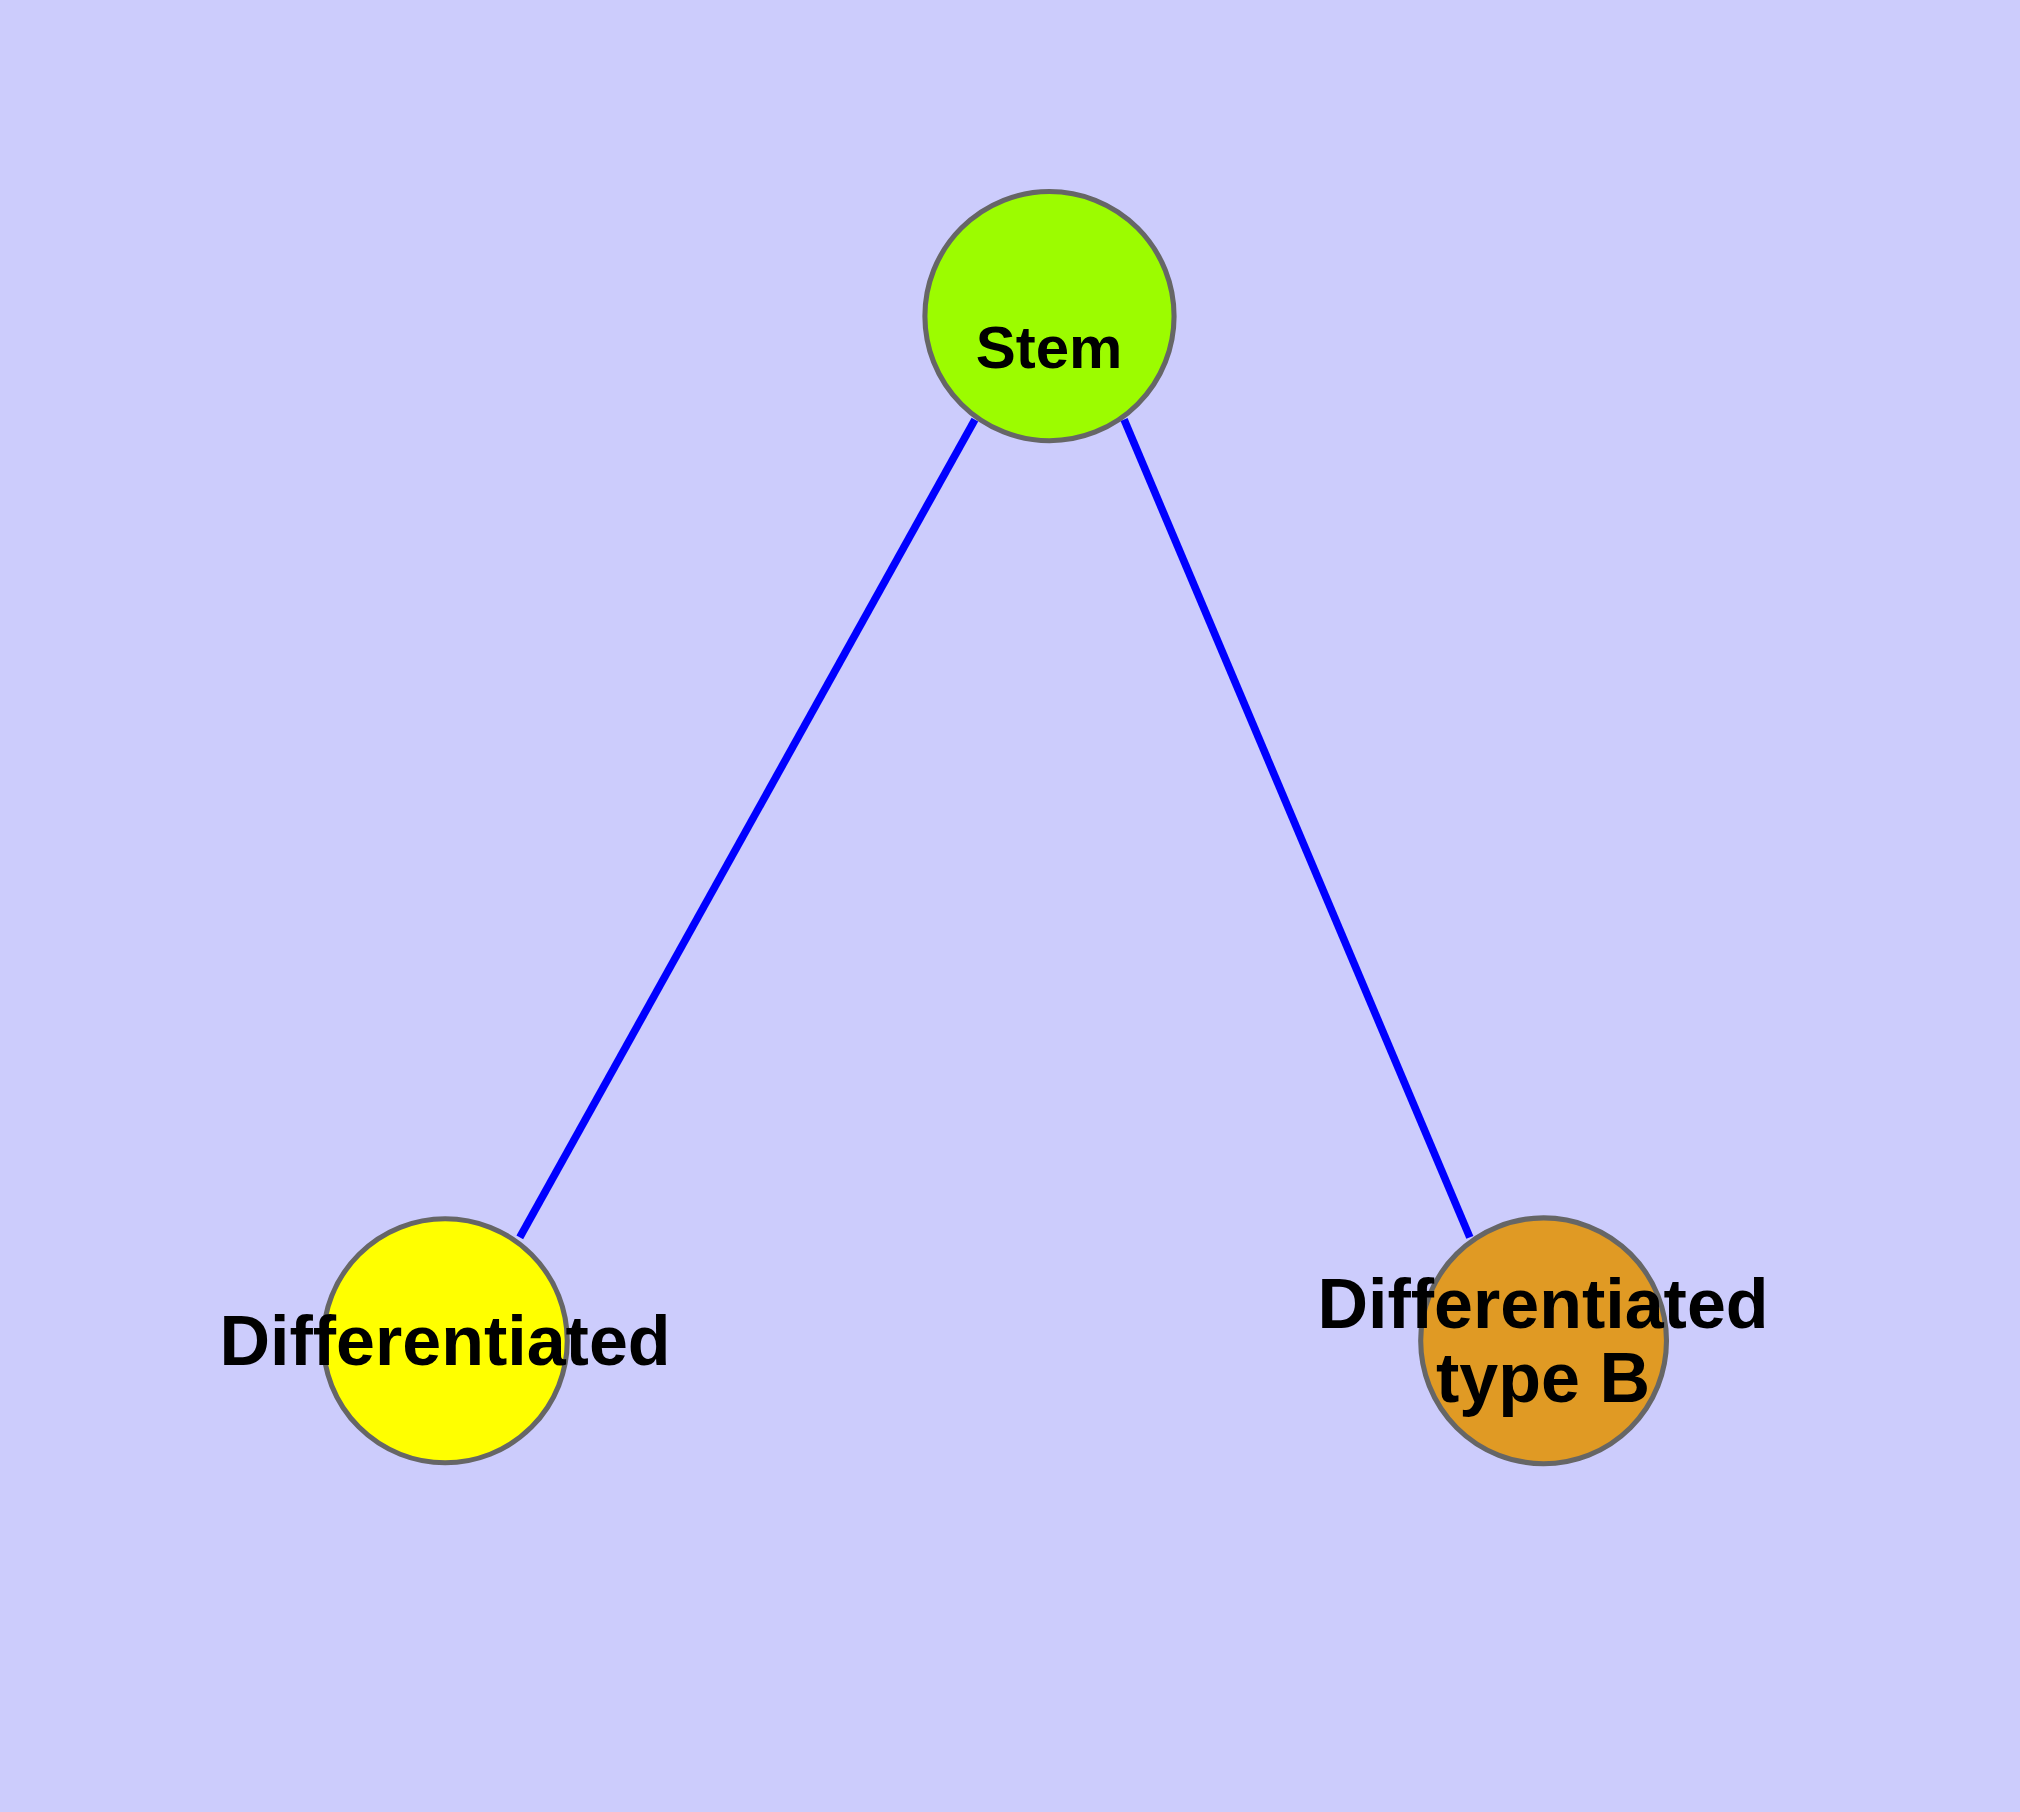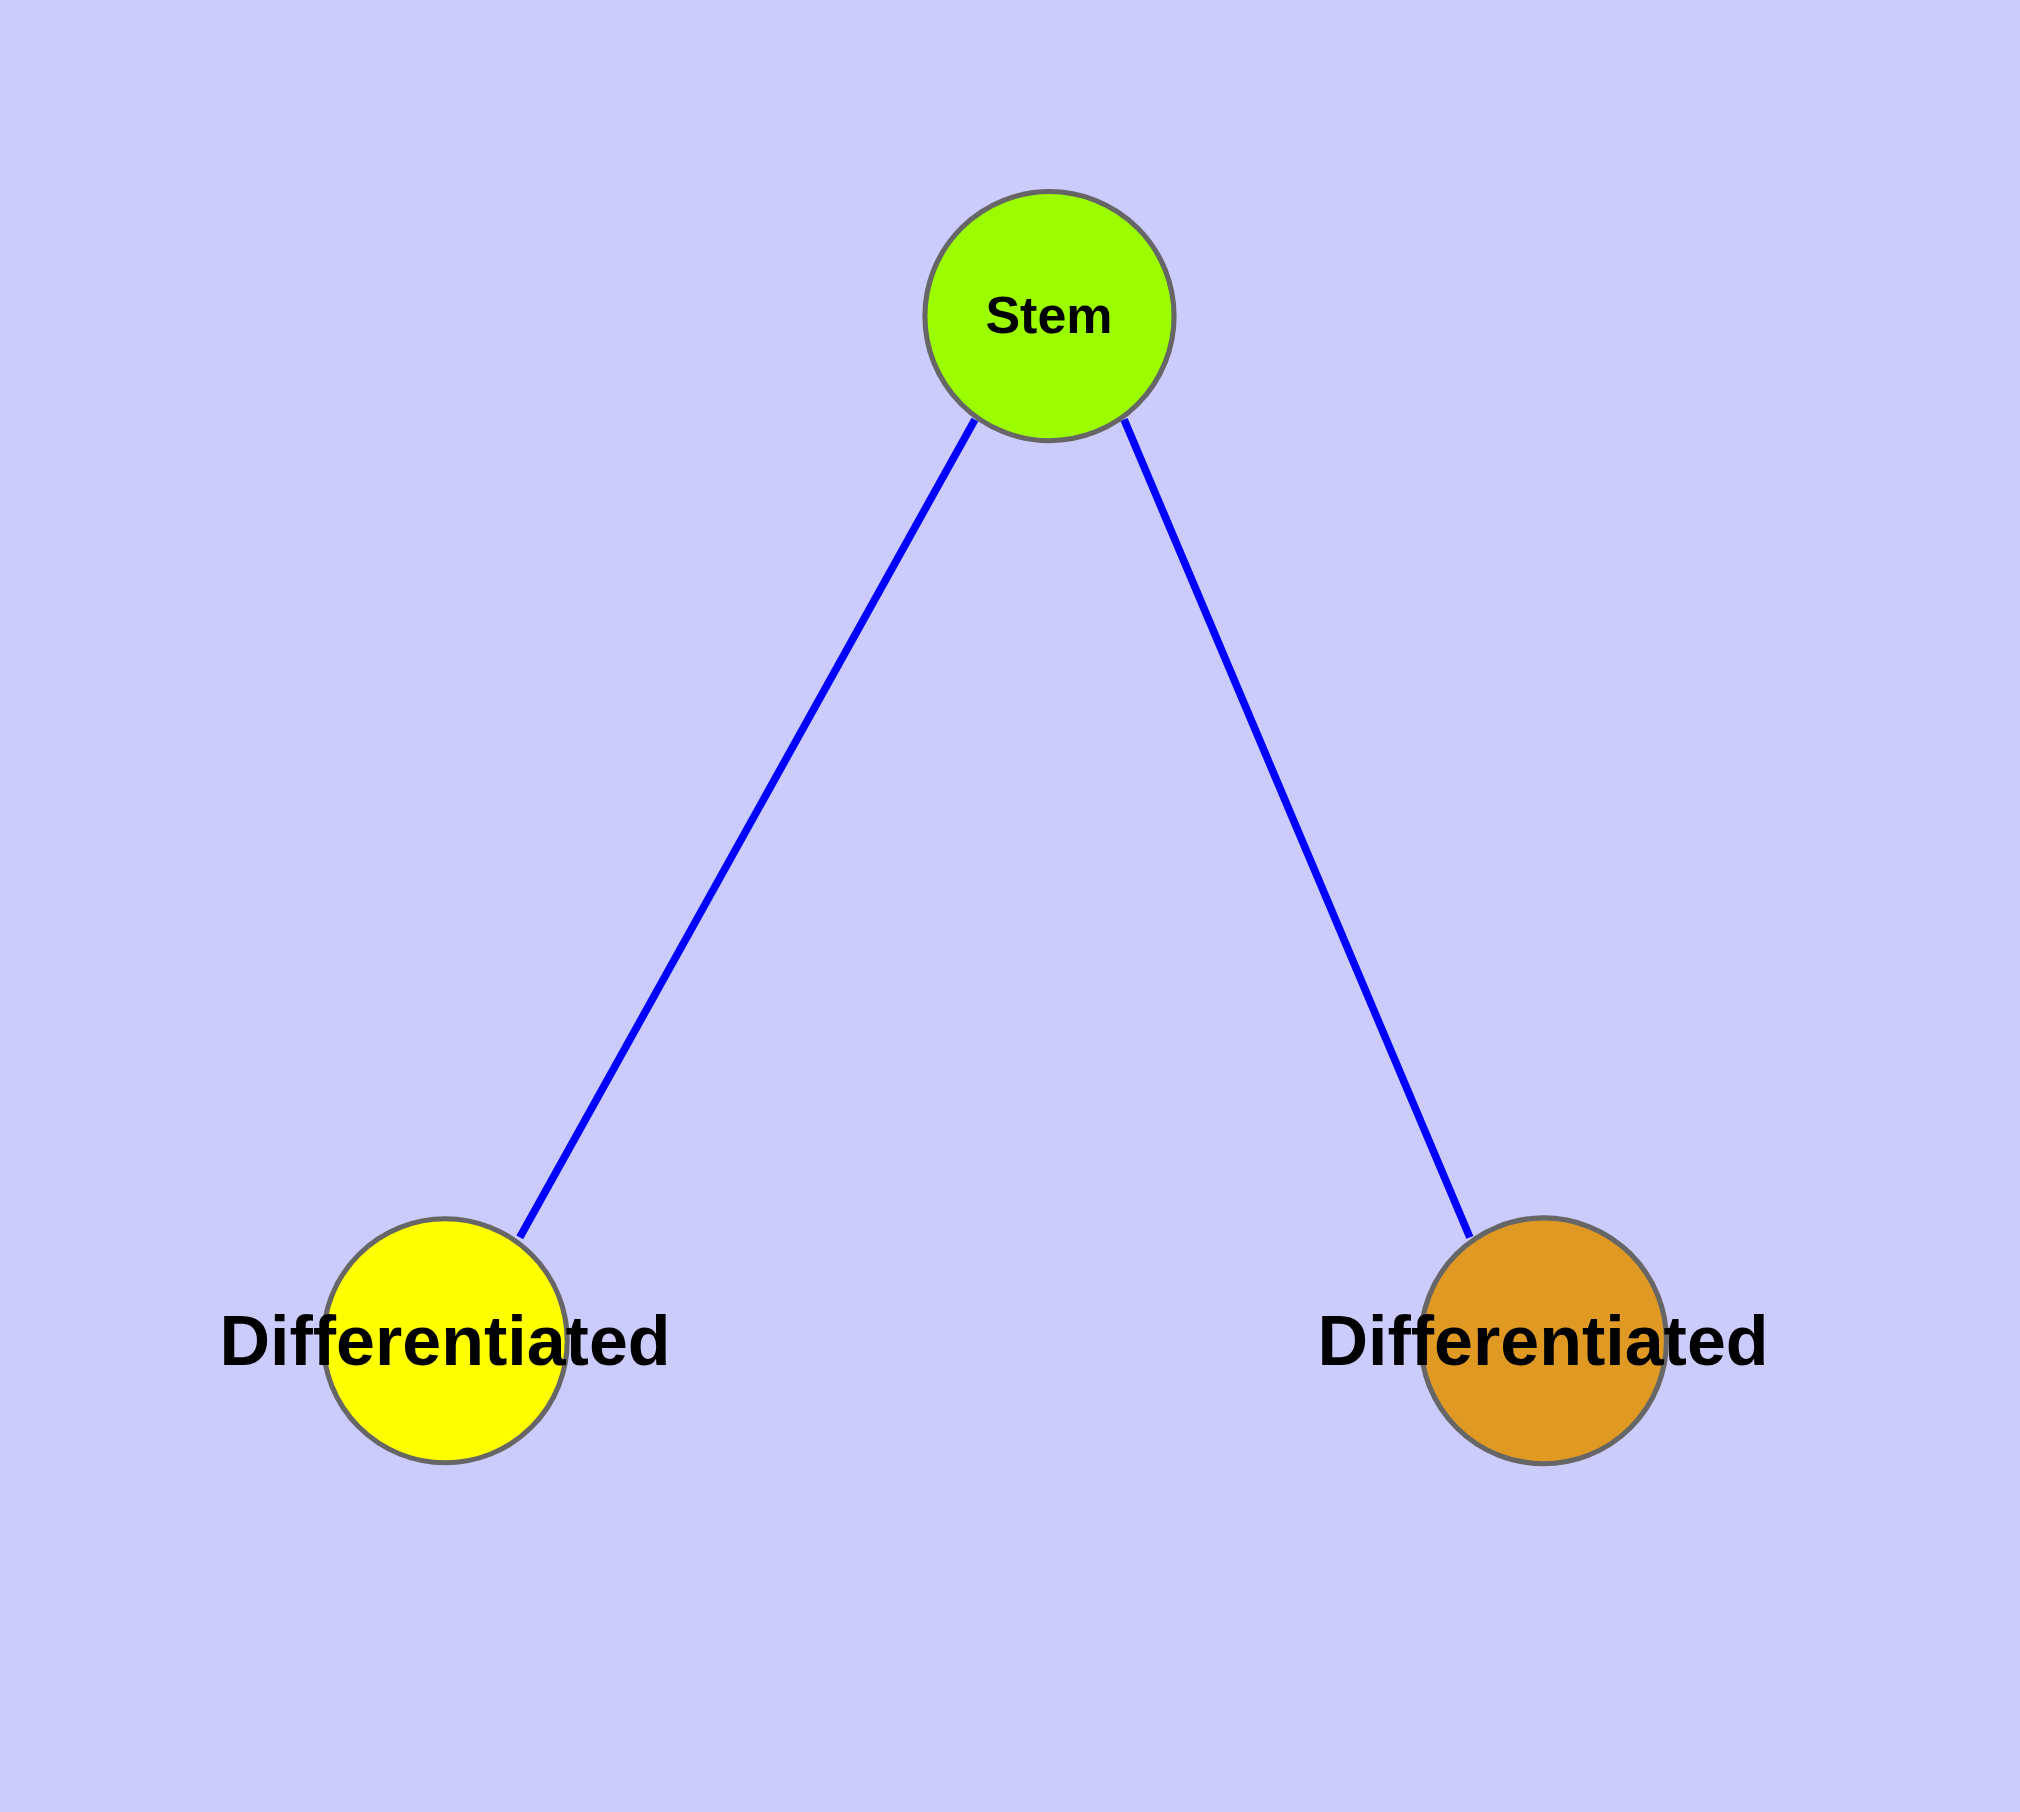--- a/index.html
+++ b/index.html
@@ -27,21 +27,22 @@
     text-align: center;
     font-family: "Liberation Sans", sans-serif;
     font-weight: bold;
     color: #000000;
     white-space: nowrap;
     line-height: 1.06;
     pointer-events: none;
     transform: translate(-50%, -50%);
   }
   .label-stem {
-    font-size: 52px;
+    font-size: 60px;
+    margin-top: 32px;
   }
   .label-leaf {
     font-size: 70px;
   }
 </style>
 </head>
 <body>
 
 <div id="canvas">
 
@@ -58,16 +59,17 @@
   <div class="node-label label-stem" style="left:1049px; top:316px;">
     <div>Stem</div>
   </div>
 
   <div class="node-label label-leaf" style="left:445px; top:1341px;">
     <div>Differentiated</div>
   </div>
 
   <div class="node-label label-leaf" style="left:1543px; top:1341px;">
     <div>Differentiated</div>
+    <div>type B</div>
   </div>
 
 </div>
 
 
 </body></html>

